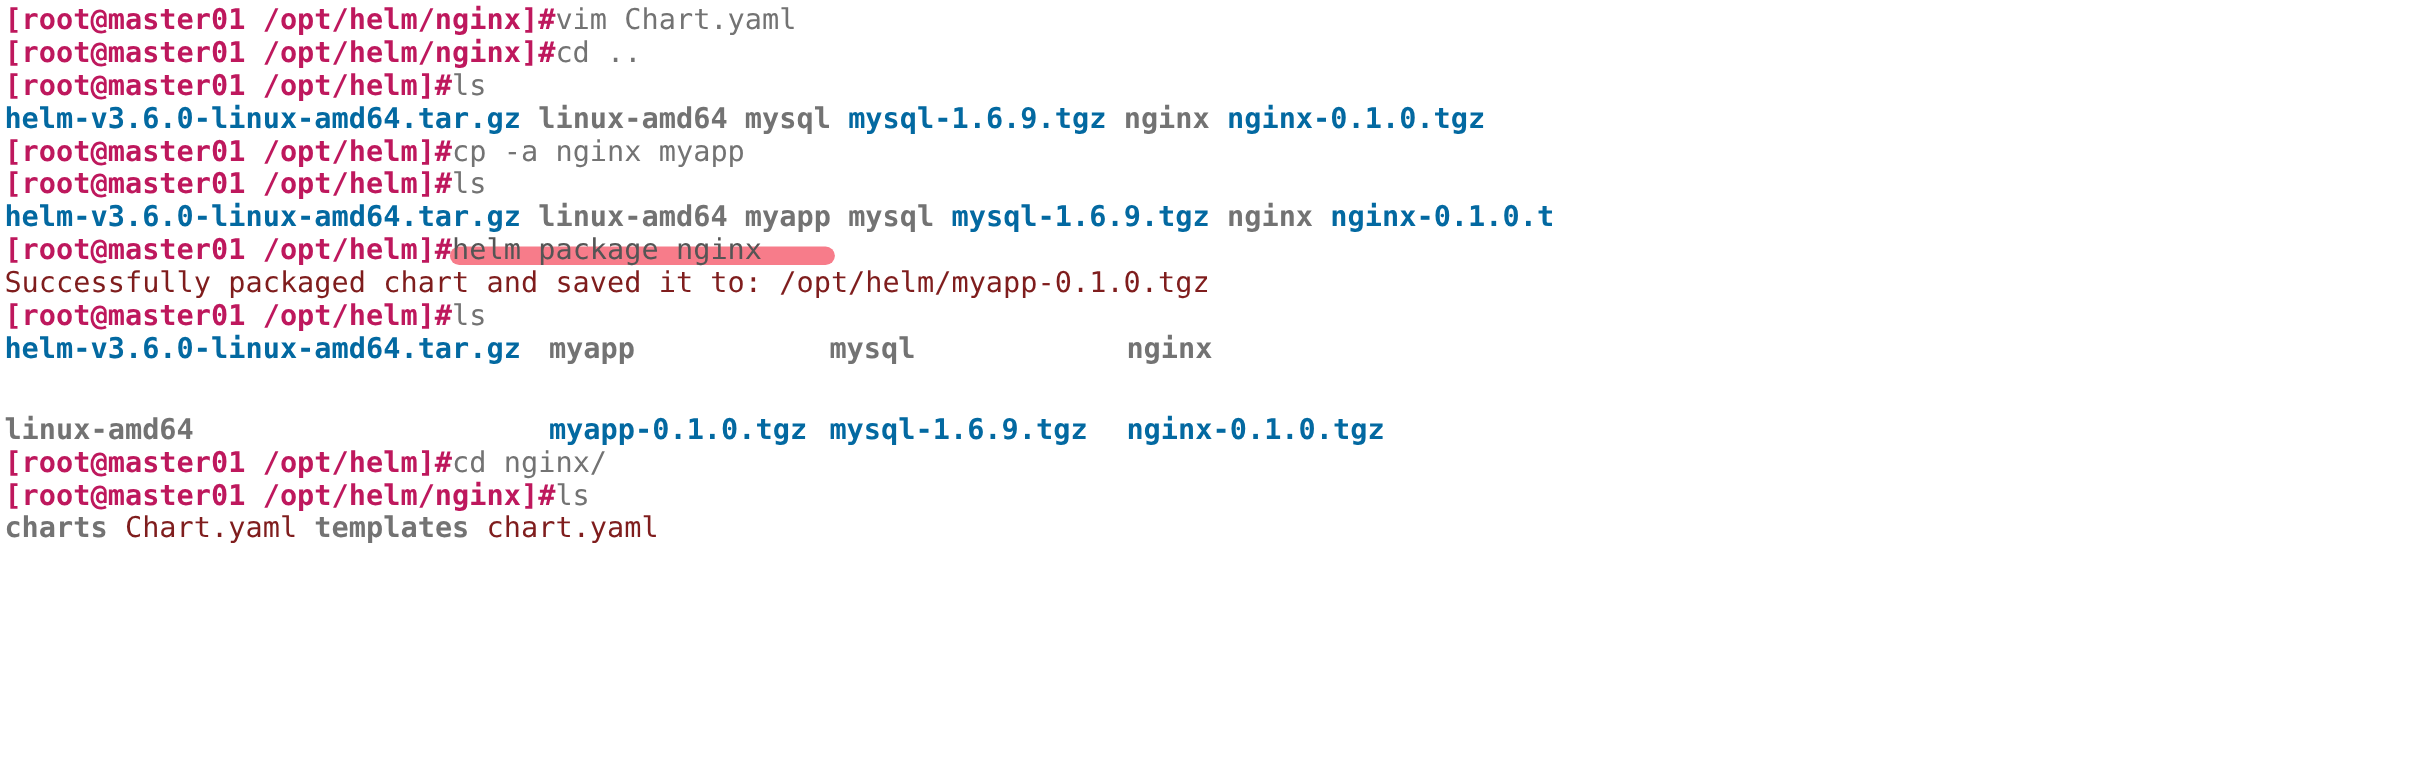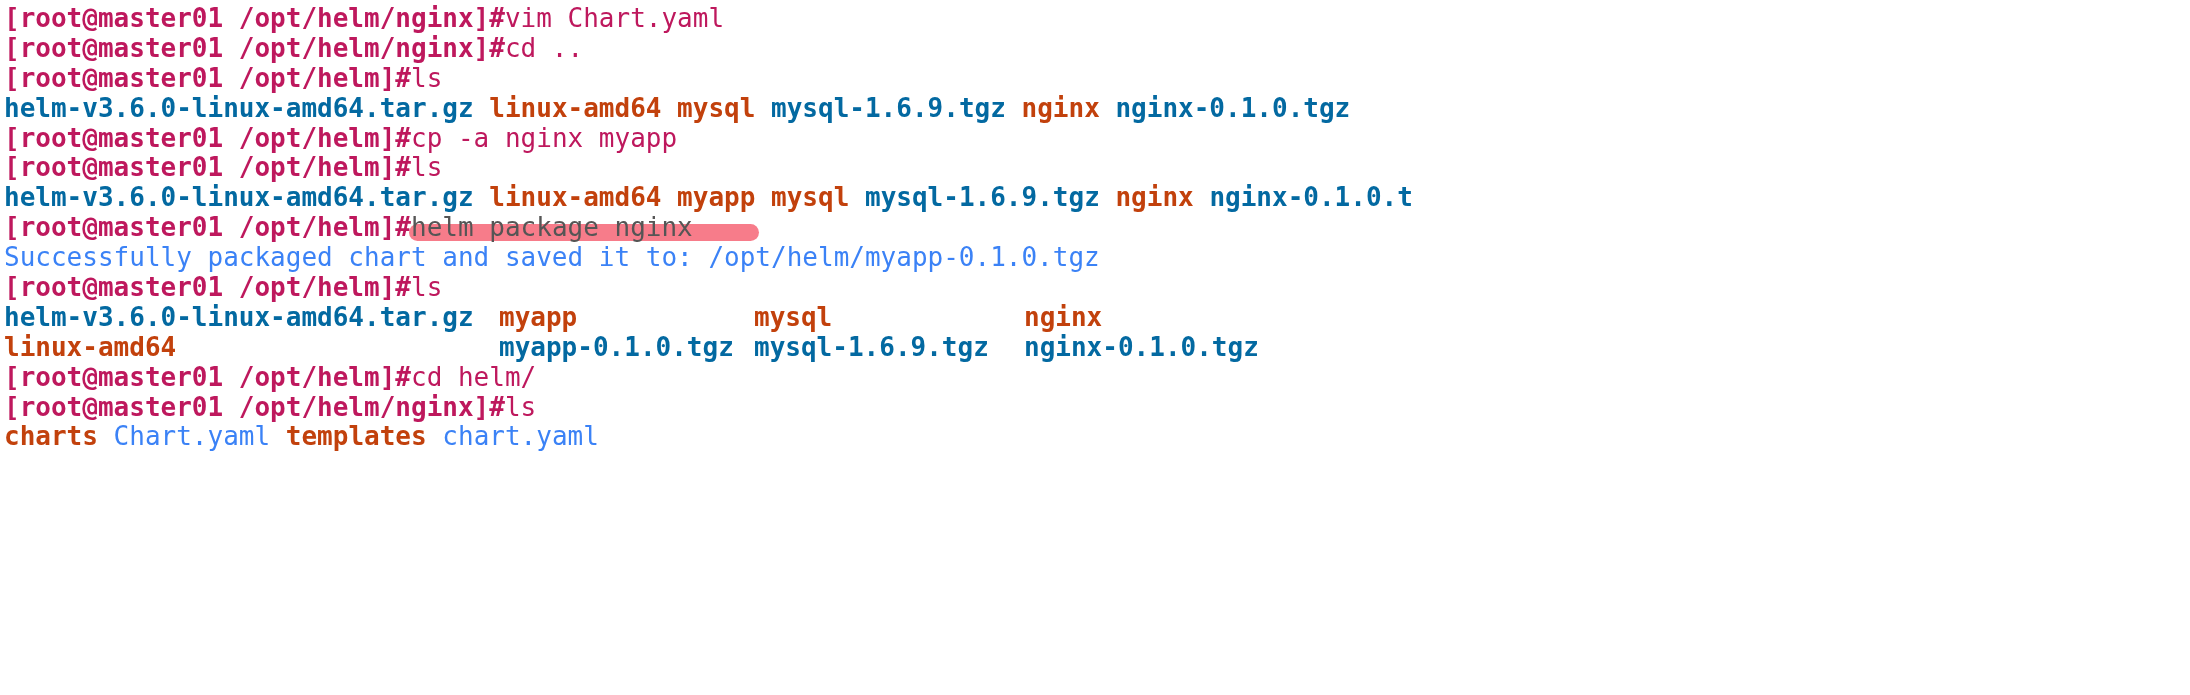--- a/index.html
+++ b/index.html
@@ -8,25 +8,25 @@
     background: #ffffff;
     font-family: "Menlo", "Consolas", "DejaVu Sans Mono", monospace;
     font-size: 26px;
     line-height: 1.15;
     white-space: nowrap;
     color: #000000;
     font-weight: bold;
   }
   .line { display: block; position: relative; }
   .prompt { color: #be185d; font-weight: bold; }
-  .cmd { color: #be185d; font-weight: normal; }
+  .cmd { color: #737373; font-weight: normal; }
   .softcmd { color: #555555; font-weight: normal; text-align: center; }
-  .msg { color: #3b82f6; font-weight: normal; }
+  .msg { color: #7f1d1d; font-weight: normal; }
   .tan { color: #0369a1; font-weight: bold; }
-  .blue { color: #c2410c; font-weight: bold; }
+  .blue { color: #737373; font-weight: bold; }
   .highlight-red {
     position: absolute;
     height: 0.65em;
     background: #f77c8a;
     border-radius: 999px;
     z-index: -1;
     bottom: 0.1em;
   }
   .pos-rel { position: relative; z-index: 1; }
 </style>
@@ -61,23 +61,23 @@
 <span class="line">
   <span class="msg">Successfully packaged chart and saved it to: /opt/helm/myapp-0.1.0.tgz</span>
 </span>
 <span class="line">
   <span class="prompt">[root@master01 /opt/helm]#</span><span class="cmd">ls</span>
 </span>
 <span class="line">
   <span class="tan" style="display:inline-block;width:495px;">helm-v3.6.0-linux-amd64.tar.gz</span><span class="blue" style="display:inline-block;width:255px;">myapp</span><span class="blue" style="display:inline-block;width:270px;">mysql</span><span class="blue">nginx</span>
 </span>
 <span class="line">
-  <span class="blue" style="display:inline-block;width:495px;">linux-amd64</span><span class="tan" style="display:inline-block;width:255px;">myapp-0.1.0.tgz</span><span class="tan" style="display:inline-block;width:270px;">mysql-1.6.9.tgz</span><span class="tan">nginx-0.1.0.tgz</span>
+  <span class="blue" style="display:inline-block;width:495px;">linux-amd64</span><span class="tan" style="display:inline-block;width:255px;margin-top:44px;">myapp-0.1.0.tgz</span><span class="tan" style="display:inline-block;width:270px;">mysql-1.6.9.tgz</span><span class="tan">nginx-0.1.0.tgz</span>
 </span>
 <span class="line">
-  <span class="prompt">[root@master01 /opt/helm]#</span><span class="cmd">cd helm/</span>
+  <span class="prompt">[root@master01 /opt/helm]#</span><span class="cmd">cd nginx/</span>
 </span>
 <span class="line">
   <span class="prompt">[root@master01 /opt/helm/nginx]#</span><span class="cmd">ls</span>
 </span>
 <span class="line">
   <span class="blue">charts</span><span class="msg">  </span><span class="msg">Chart.yaml</span><span class="msg">  </span><span class="blue">templates</span><span class="msg">  </span><span class="msg">chart.yaml</span>
 </span>
 
 </body></html>

